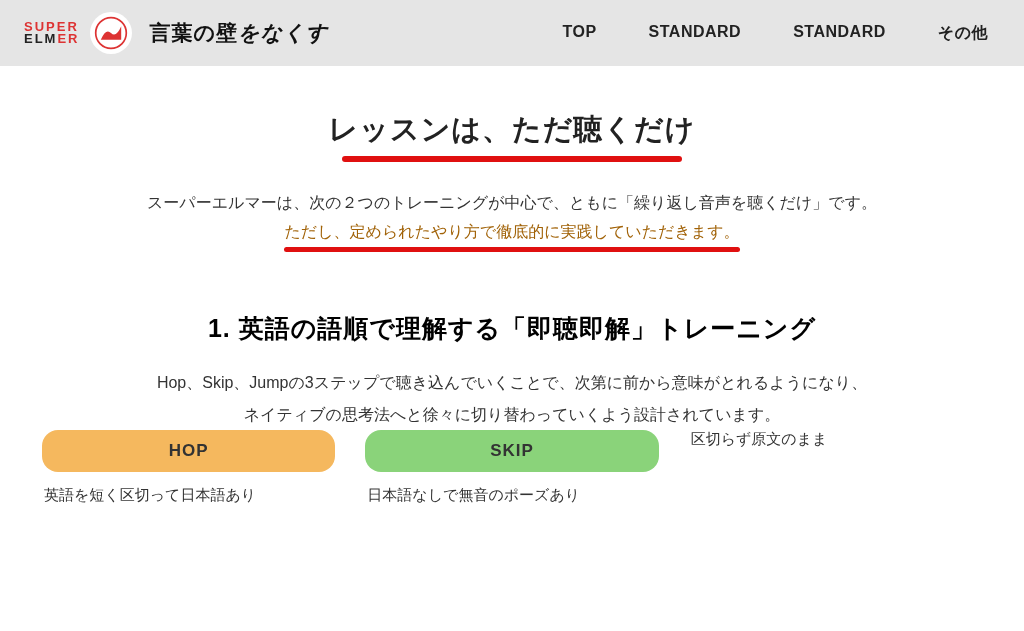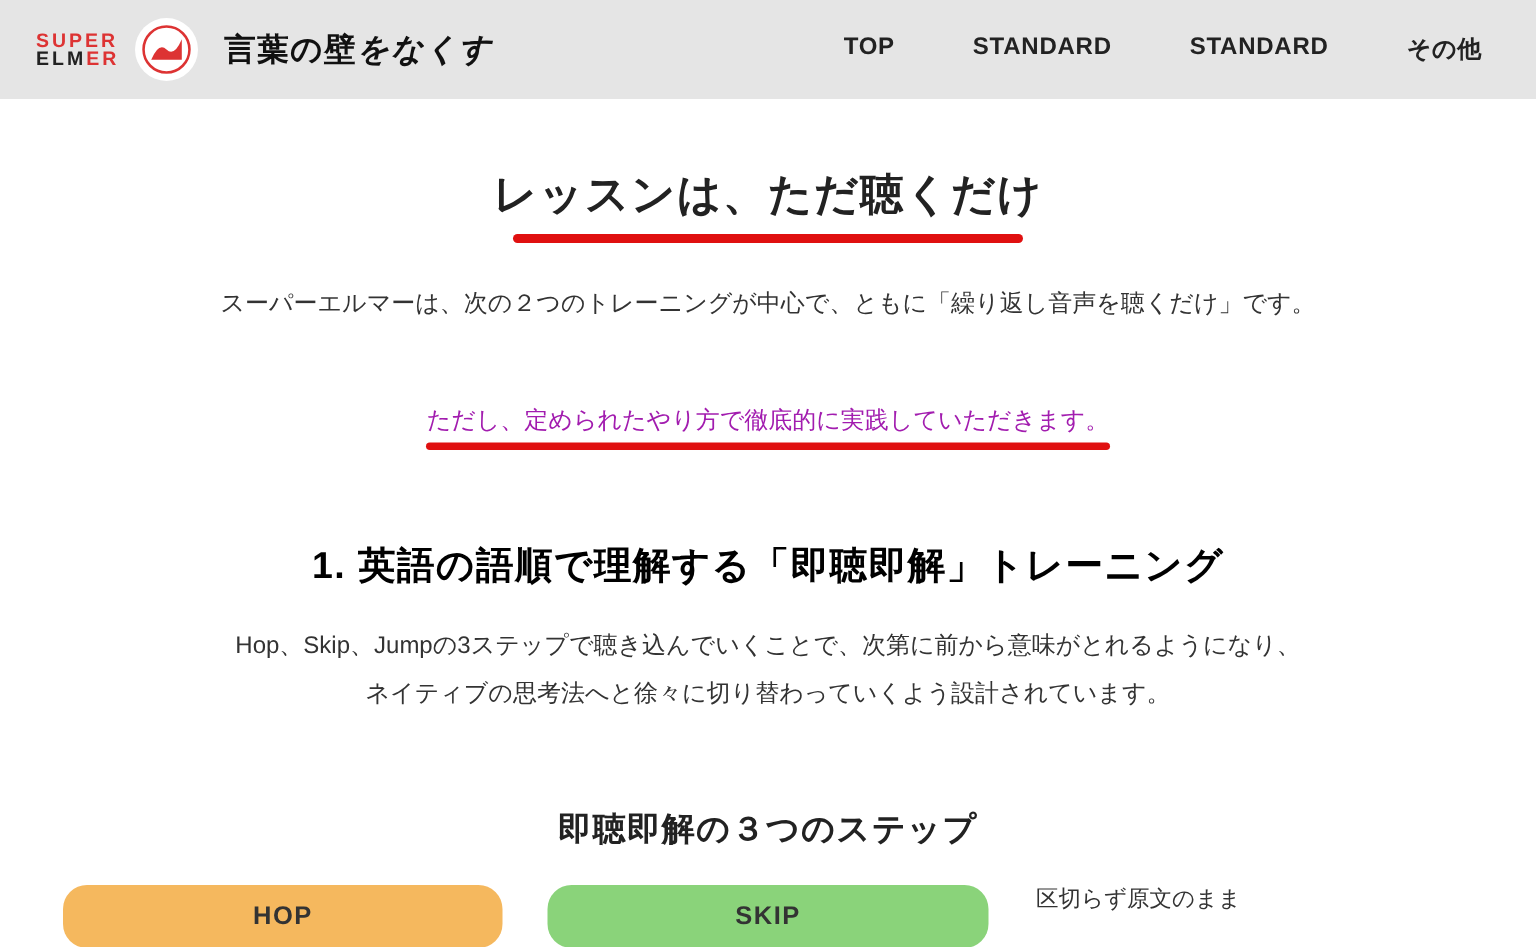--- a/index.html
+++ b/index.html
@@ -27,21 +27,21 @@
 .nav { margin-left: auto; display: flex; gap: 52px; padding-right: 12px; }
 .nav a { font-weight: 700; color: #222; font-size: 16px; text-decoration: none; letter-spacing: 0.5px; }
 
 .main { text-align: center; padding: 44px 40px 30px; }
 
 .title { font-size: 29px; font-weight: 900; color: #222; display: inline-block; margin-bottom: 6px; letter-spacing: 1px; text-align: right; }
 .underline-big { width: 340px; height: 6px; background: #e01010; border-radius: 3px; margin: 0 auto 26px; }
 
 .intro { font-size: 16px; line-height: 1.9; color: #333; margin-bottom: 4px; }
 .intro2-wrap { display: inline-block; }
-.intro2 { font-size: 16px; color: #a21caf; margin-top: 48px; }
+.intro2 { font-size: 16px; color: #a16207; }
 .underline-small { height: 5px; background: #e01010; border-radius: 3px; margin-top: 4px; }
 
 .section-h2 { font-size: 25px; font-weight: 900; color: #000000; margin-top: 60px; margin-bottom: 22px; letter-spacing: 1px; }
 .section-p { font-size: 16px; line-height: 1.95; color: #333; }
 
 .steps-h3 { font-size: 22px; font-weight: 900; color: #222; margin-top: 60px; margin-bottom: 22px; letter-spacing: 1px; }
 
 .steps { display: flex; gap: 30px; max-width: 940px; margin: 0 auto; }
 .step { flex: 1; text-align: left; }
 .step-badge {
@@ -88,21 +88,20 @@
   <p class="intro">スーパーエルマーは、次の２つのトレーニングが中心で、ともに「繰り返し音声を聴くだけ」です。</p>
   <div class="intro2-wrap">
     <p class="intro2">ただし、定められたやり方で徹底的に実践していただきます。</p>
     <div class="underline-small"></div>
   </div>
 
   <h2 class="section-h2">1. 英語の語順で理解する「即聴即解」トレーニング</h2>
   <p class="section-p">Hop、Skip、Jumpの3ステップで聴き込んでいくことで、次第に前から意味がとれるようになり、</p>
   <p class="section-p">ネイティブの思考法へと徐々に切り替わっていくよう設計されています。</p>
 
-  <h3 class="steps-h3">即聴即解の３つのステップ</h3>
 
   <div class="steps">
     <div class="step">
       <div class="step-badge hop">HOP</div>
       <div class="step-desc">英語を短く区切って日本語あり</div>
     </div>
     <div class="step">
       <div class="step-badge skip">SKIP</div>
       <div class="step-desc">日本語なしで無音のポーズあり</div>
     </div>

